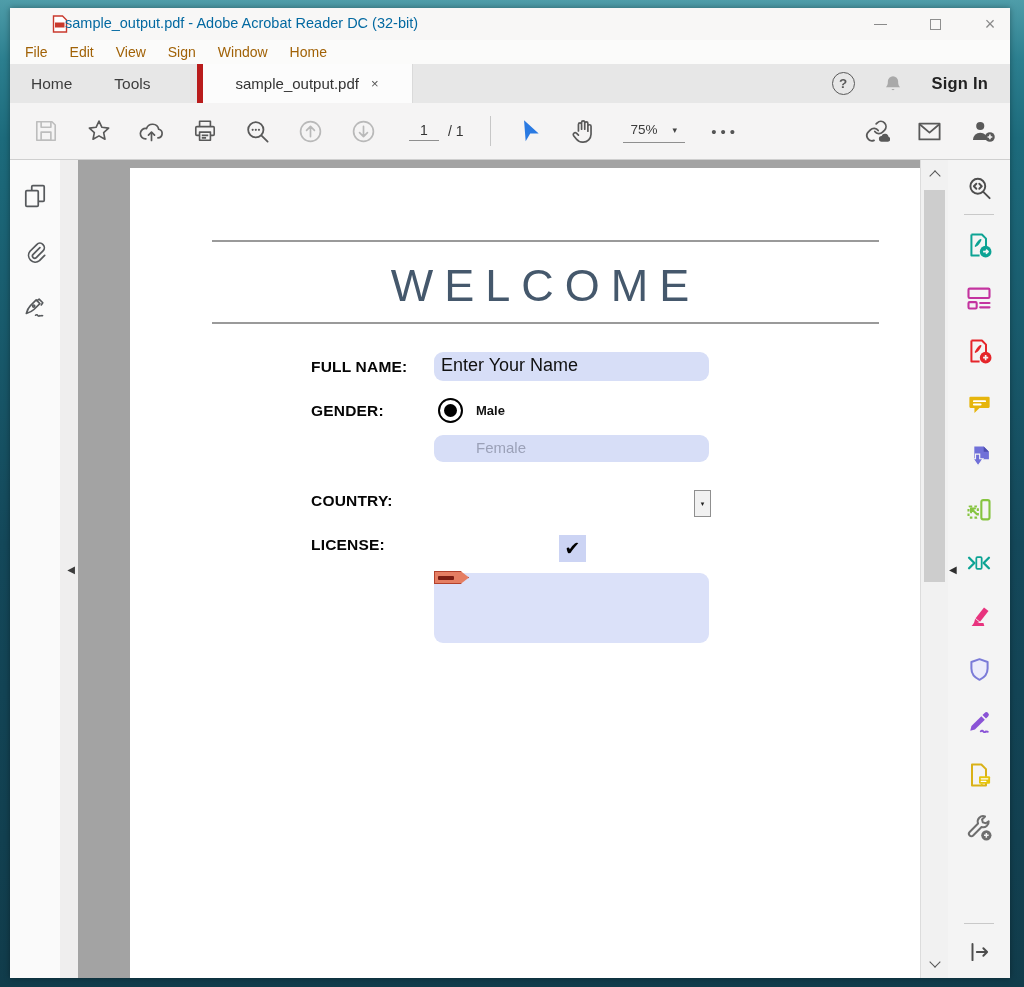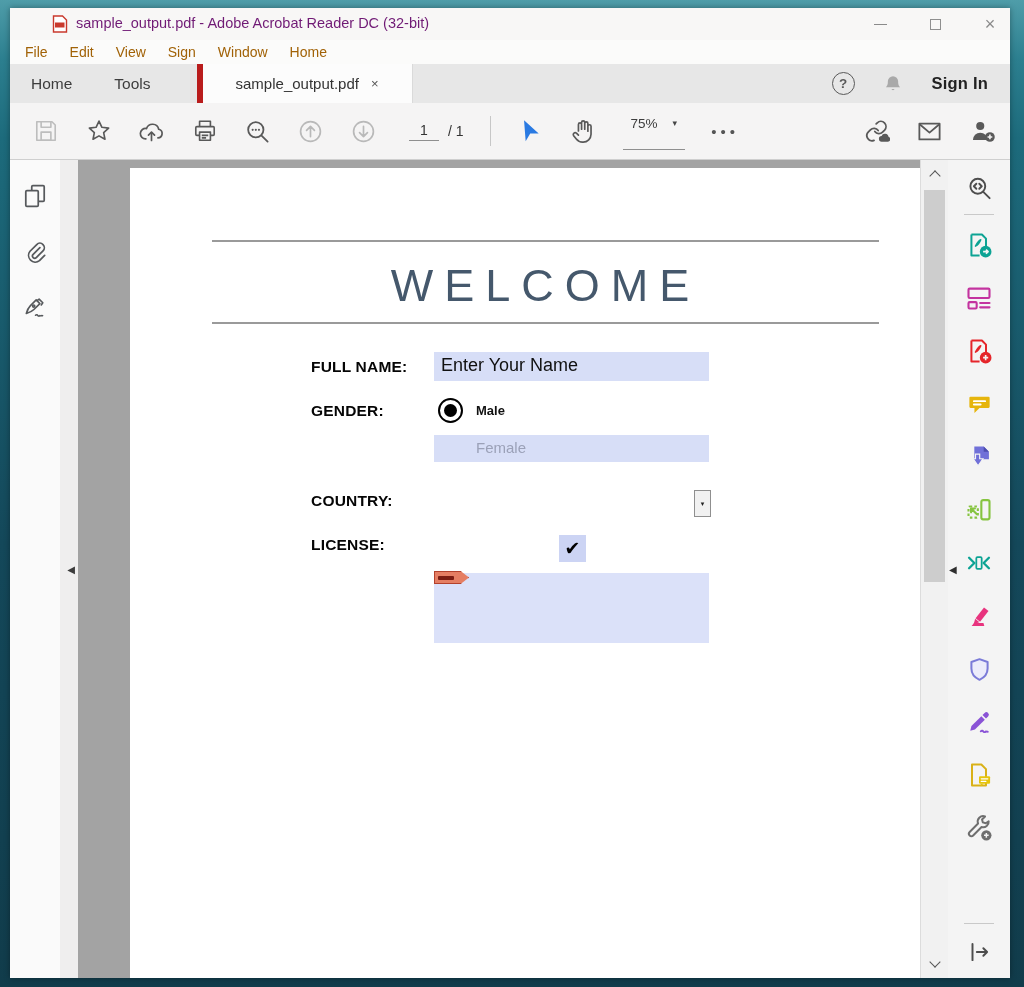--- a/index.html
+++ b/index.html
@@ -6,21 +6,21 @@
   html,body { width:1024px; height:987px; overflow:hidden;
     font-family:"Liberation Sans","DejaVu Sans",sans-serif; }
   .desktop { position:relative; width:1024px; height:987px;
     background:linear-gradient(180deg,#4f9da9 0%,#2c7f8f 6%,#1d6b7c 14%,#14485a 55%,#113c4b 100%); }
   .window { position:absolute; left:10px; top:8px; width:1000px; height:970px;
     background:#fff; display:flex; flex-direction:column; box-shadow:0 0 6px rgba(0,0,0,.35); }
 
   
   .titlebar { height:32px; background:#f8f7f6; position:relative; flex:none; }
   .tb-icon { position:absolute; left:42px; top:7px; }
-  .tb-title { position:absolute; left:66px; top:7px; font-size:14.5px; color:#701a75; }
+  .tb-title { position:absolute; left:55px; top:7px; font-size:14.5px; color:#0369a1; }
   .win-controls { position:absolute; right:13px; top:0; height:32px; display:flex; align-items:center; gap:41px; }
   .wc { width:14px; height:14px; display:flex; align-items:center; justify-content:center; cursor:default; }
   .wc-min i { display:block; width:13px; border-top:1.5px solid #8a8a8a; }
   .wc-max i { display:block; width:11px; height:11px; border:1.5px solid #8f8f8f; }
   .wc-close { font-size:18px; color:#8a8a8a; line-height:14px; }
 
   
   .menubar { height:24px; background:#fbfbfa; display:flex; align-items:center; padding-left:4px; flex:none; }
   .menu-item { font-size:14px; color:#a16207; padding:0 11px; line-height:24px; }
 
@@ -36,21 +36,21 @@
   .signin { font-size:16.5px; font-weight:700; color:#222; letter-spacing:.2px; }
 
   
   .toolbar { height:57px; background:#f5f4f4; border-bottom:1px solid #cfcfcf;
     display:flex; align-items:center; padding:0 14px 0 22px; gap:26px; flex:none; }
   .tool { width:27px; height:27px; display:flex; align-items:center; justify-content:center; }
   .pagebox { display:flex; align-items:center; gap:9px; margin-left:6px; }
   .page-num { width:30px; text-align:center; font-size:14px; color:#333; border-bottom:1.5px solid #8f8f8f; padding-bottom:2px; }
   .page-total { font-size:14px; color:#333; }
   .tdivider { width:1px; height:30px; background:#c7c7c7; }
-  .zoombox { display:flex; align-items:center; gap:15px; border-bottom:1.5px solid #8f8f8f; padding:3px 8px 18px 8px; }
+  .zoombox { display:flex; align-items:center; gap:15px; border-bottom:1.5px solid #8f8f8f; padding:3px 8px 5px 8px; }
   .zoom-val { font-size:13.5px; color:#3d3d3d; }
   .zoom-arrow { font-size:9px; color:#444; }
   .more-dots { font-size:15px; letter-spacing:4px; color:#555; }
   .toolbar-right { margin-left:auto; display:flex; align-items:center; gap:26px; }
 
   
   .main { flex:1; display:flex; min-height:0; }
   .left-rail { width:68px; flex:none; position:relative;
     background:linear-gradient(90deg,#fafafa 0,#fafafa 50px,#efeeee 50px,#efeeee 100%); }
   .lr-icons { width:50px; display:flex; flex-direction:column; align-items:center; padding-top:22px; gap:29px; }
@@ -71,21 +71,21 @@
   .rr-collapse { position:absolute; left:1px; top:404px; font-size:10px; color:#2e2e2e; }
   .rtool { width:28px; height:28px; margin-bottom:25px; display:flex; align-items:center; justify-content:center; }
   .rr-div { width:30px; border-top:1px solid #c9c9c9; margin-bottom:16px; }
   .rr-bottom { margin-top:auto; display:flex; flex-direction:column; align-items:center; }
 
   
   .rule { position:absolute; left:82px; width:667px; border-top:2px solid #9a9a9a; }
   .welcome { position:absolute; left:82px; width:667px; top:92px; text-align:center;
     font-size:45px; font-weight:100; letter-spacing:11px; color:#45586c; }
   .flabel { position:absolute; left:181px; font-size:15.5px; font-weight:700; color:#050505; letter-spacing:.2px; }
-  .ffield { position:absolute; left:304px; width:275px; background:#d7def7; }
+  .ffield { position:absolute; left:304px; width:275px; background:#d7def7;border-radius:9px; }
   .name-field { top:184px; height:29px; font-size:18px; color:#111; padding:3px 0 0 7px; }
   .female-field { top:267px; height:27px; font-size:15px; color:#9ba1b8; padding:4px 0 0 42px; }
   .radio { position:absolute; left:308px; top:230px; width:25px; height:25px; border:2.4px solid #000;
     border-radius:50%; background:#fff; display:flex; align-items:center; justify-content:center; }
   .radio i { width:13px; height:13px; background:#000; border-radius:50%; }
   .male-label { position:absolute; left:346px; top:235px; font-size:13px; font-weight:600; color:#111; }
   .country-field { top:322px; height:27px; width:260px; font-size:18px; color:#111; padding:2px 0 0 8px; background:#ccd4f0; }
   .combo-btn { position:absolute; left:564px; top:322px; width:17px; height:27px; background:#f1f1f1;
     border:1px solid #8f8f8f; display:flex; align-items:center; justify-content:center; }
   .combo-btn span { font-size:7px; color:#222; }

